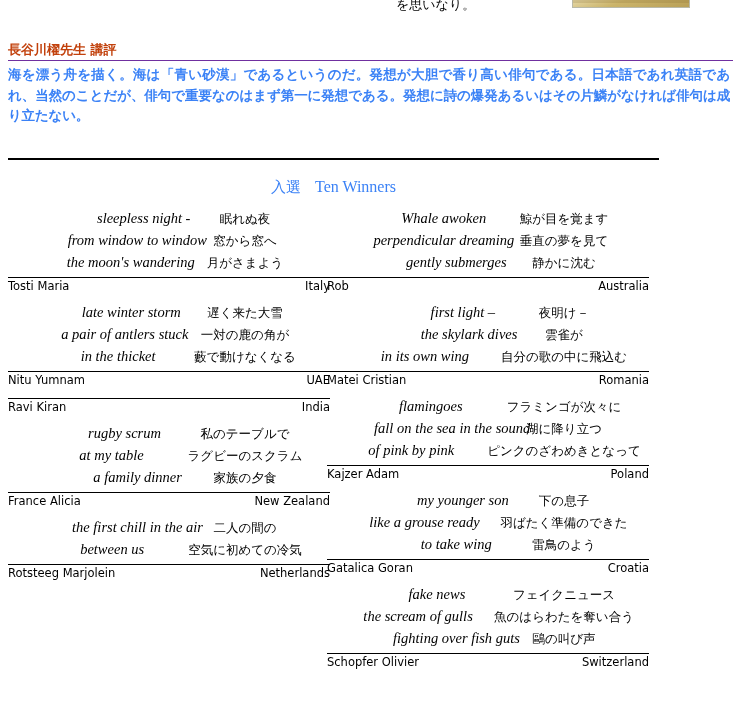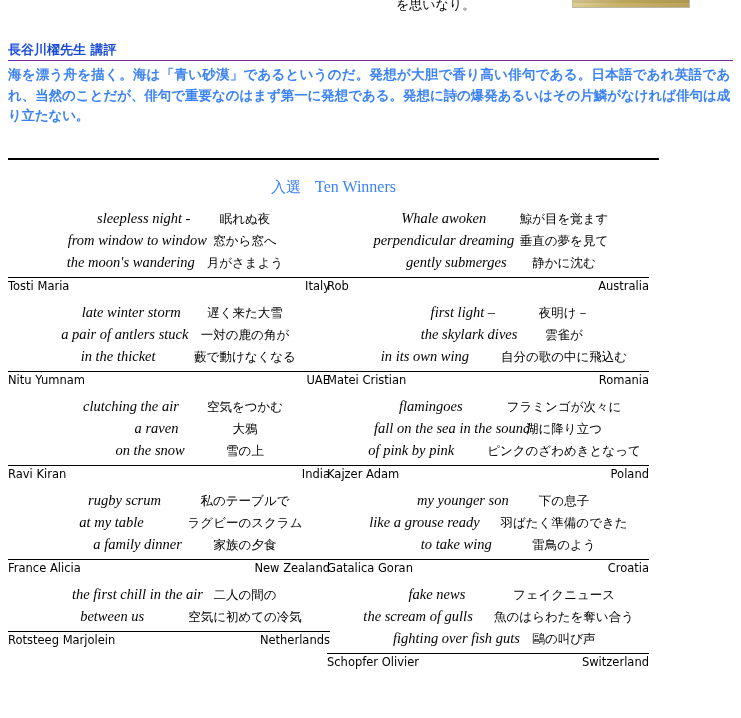--- a/index.html
+++ b/index.html
@@ -53,21 +53,21 @@
   .thumb .band.b2 { top: 20px; background: rgba(120,96,40,0.18); }
 
   
   .critic-title {
     position: absolute;
     top: 41px;
     left: 8px;
     font-family: "DejaVu Sans", sans-serif;
     font-size: 13px;
     font-weight: bold;
-    color: #1d4ed8;
+    color: #c2410c;
   }
   .critic-rule {
     position: absolute;
     top: 60px;
     left: 8px;
     width: 725px;
     border-top: 1px solid #7030a0;
   }
   .critic-body {
     position: absolute;
@@ -225,31 +225,20 @@
             <span class="en">in the thicket</span><span class="jp">藪で動けなくなる</span>
           </div>
         </div>
         <div class="byline">
           <span class="author">Nitu Yumnam</span>
           <span class="country">UAE</span>
         </div>
       </div>
 
       <div class="entry">
-        <div class="lines">
-          <div class="line">
-            <span class="en">clutching the air</span><span class="jp">空気をつかむ</span>
-          </div>
-          <div class="line">
-            <span class="en">a raven</span><span class="jp">大鴉</span>
-          </div>
-          <div class="line">
-            <span class="en">on the snow</span><span class="jp">雪の上</span>
-          </div>
-        </div>
         <div class="byline">
           <span class="author">Ravi Kiran</span>
           <span class="country">India</span>
         </div>
       </div>
 
       <div class="entry">
         <div class="lines">
           <div class="line">
             <span class="en">rugby scrum</span><span class="jp">私のテーブルで</span>

